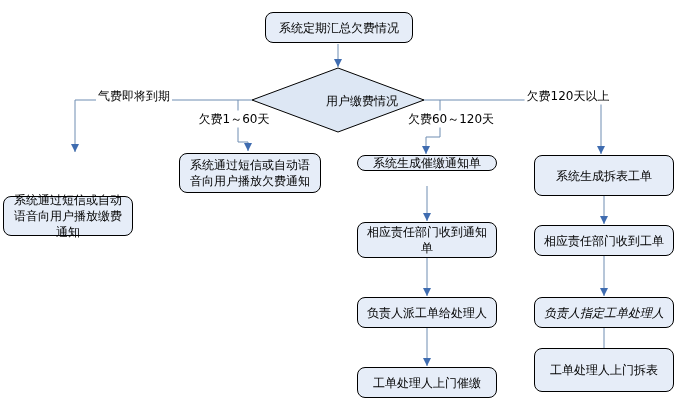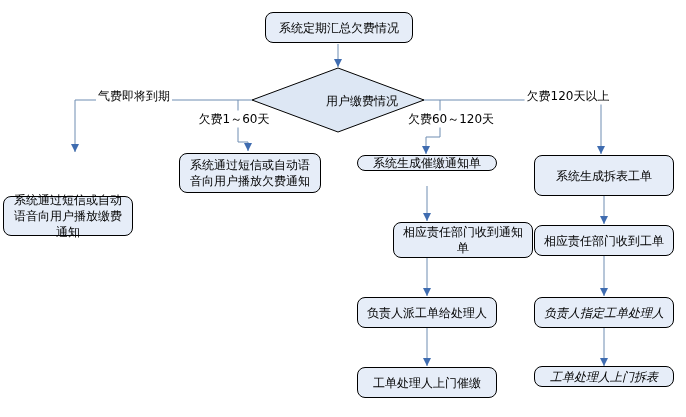--- a/index.html
+++ b/index.html
@@ -96,27 +96,27 @@
   <div class="node" style="left:265px; top:12px; width:148px; height:31px;">系统定期汇总欠费情况</div>
 
   <div class="decision-text">用户缴费情况</div>
 
   <div class="node" style="left:3px; top:153px; width:130px; height:40px;margin-top:43px;">系统通过短信或自动语音向用户播放缴费通知</div>
 
   <div class="node" style="left:179px; top:153px; width:142px; height:40px;">系统通过短信或自动语音向用户播放欠费通知</div>
 
   <div class="node" style="left:357px; top:155px; width:140px; height:16px;">系统生成催缴通知单</div>
 
-  <div class="node" style="left:357px; top:222px; width:140px; height:36px;margin-left:36px;">相应责任部门收到通知单</div>
+  <div class="node" style="left:357px; top:222px; width:140px; height:36px;">相应责任部门收到通知单</div>
 
   <div class="node" style="left:357px; top:297px; width:140px; height:31px;">负责人派工单给处理人</div>
 
   <div class="node" style="left:357px; top:367px; width:140px; height:31px;">工单处理人上门催缴</div>
 
   <div class="node" style="left:534px; top:155px; width:140px; height:41px;">系统生成拆表工单</div>
 
   <div class="node" style="left:534px; top:225px; width:140px; height:31px;">相应责任部门收到工单</div>
 
   <div class="node" style="left:534px; top:297px; width:140px; height:31px;font-style:italic;">负责人指定工单处理人</div>
 
-  <div class="node" style="left:534px; top:366px; width:140px; height:21px;font-style:italic;">工单处理人上门拆表</div>
+  <div class="node" style="left:534px; top:348px; width:140px; height:44px;">工单处理人上门拆表</div>
 
 </div>
 
 </body></html>

